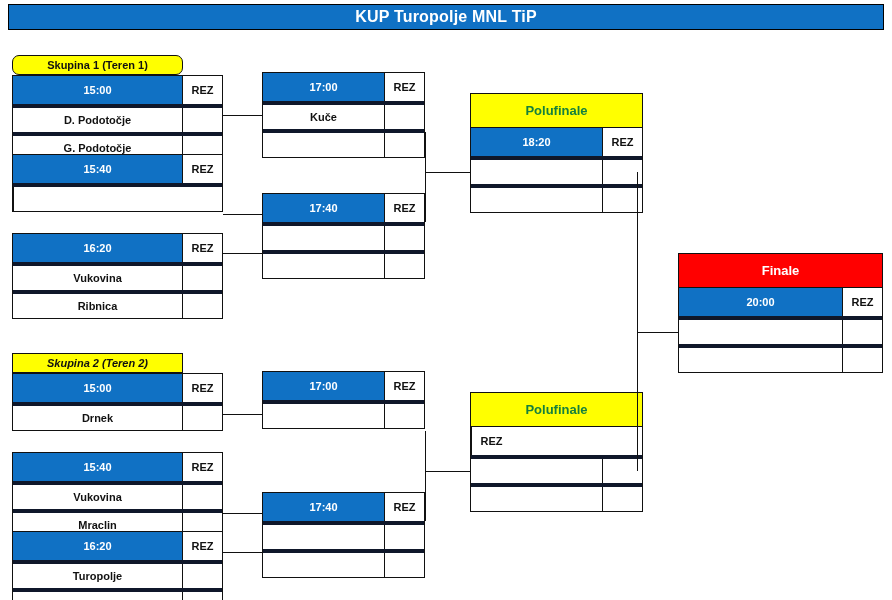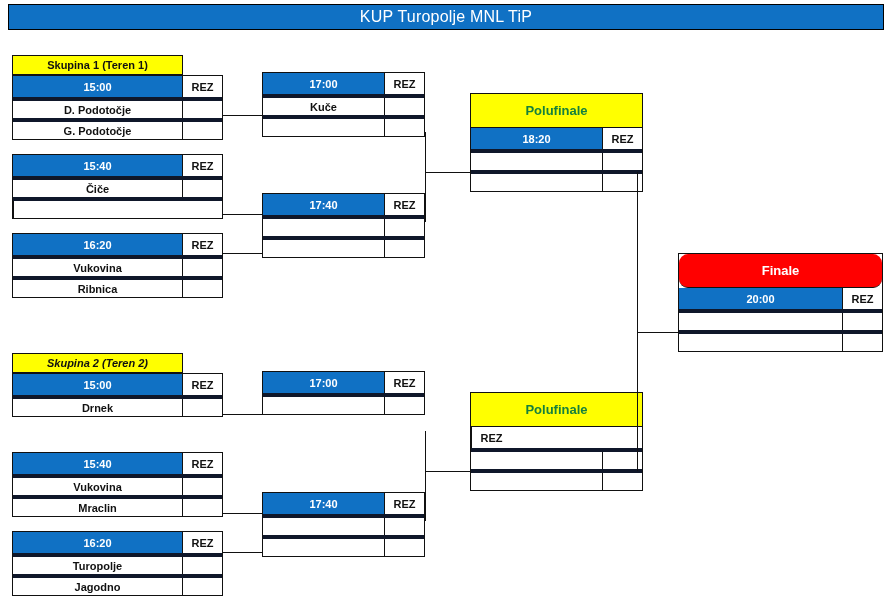--- a/index.html
+++ b/index.html
@@ -24,38 +24,38 @@
   .title-bar {
     position: absolute;
     left: 8px;
     top: 4px;
     width: 876px;
     height: 26px;
     background: #1071c4;
     border: 1px solid #000000;
     color: #ffffff;
     font-size: 16px;
-    font-weight: normal;
+    font-weight: bold;
     display: flex;
     align-items: center;
     justify-content: center;
     letter-spacing: 0.2px;
     box-sizing: border-box;
   }
 
   
   .box {
     position: absolute;
     box-sizing: border-box;
     border: 1px solid #111111;
     background: #ffffff;
   }
   .row {
     display: flex;
-    height: 21px;
+    height: 28px;
     box-sizing: border-box;
   }
   .row + .row {
     border-top: 4px solid #0f172a;
   }
   .cell-main {
     flex: 1 1 auto;
     display: flex;
     align-items: center;
     justify-content: center;
@@ -109,62 +109,58 @@
     display: flex;
     align-items: center;
     justify-content: center;
     height: 34px;
     font-weight: bold;
     font-size: 13px;
     box-sizing: border-box;
     border-bottom: 1px solid #111111;
   }
   .banner.semi { background: #ffff00; color: #15803d; }
-  .banner.final { background: #ff0000; color: #ffffff; border-radius: 9px; }
+  .banner.final { background: #ff0000; color: #ffffff; }
 
   
   .ln {
     position: absolute;
     background: #111111;
   }
   .ln.h { height: 1px; }
   .ln.v { width: 1px; }
 </style>
 </head>
 <body>
 
 <div id="bracket">
 
   <div class="title-bar">KUP Turopolje MNL TiP</div>
 
-  <div class="grouplabel" style="left:12px; top:55px; width:171px;">Skupina 1 (Teren 1)</div>
+  <div class="grouplabel" style="left:12px; top:55px; width:171px;border-radius:7px;">Skupina 1 (Teren 1)</div>
 
   <div class="box" style="left:12px; top:75px; width:211px;">
     <div class="row hdr-time">
       <div class="cell-main">15:00</div>
       <div class="cell-rez">REZ</div>
     </div>
     <div class="row team">
       <div class="cell-main">D. Podotočje</div>
       <div class="cell-rez"></div>
     </div>
     <div class="row team">
       <div class="cell-main">G. Podotočje</div>
       <div class="cell-rez"></div>
     </div>
   </div>
 
   <div class="box" style="left:12px; top:154px; width:211px;">
     <div class="row hdr-time">
       <div class="cell-main">15:40</div>
       <div class="cell-rez">REZ</div>
-    </div>
-    <div class="row team">
-      <div class="cell-main">Čiče</div>
-      <div class="cell-rez"></div>
     </div>
     <div class="row team">
       <div class="cell-rez"></div>
     </div>
   </div>
 
   <div class="box" style="left:12px; top:233px; width:211px;">
     <div class="row hdr-time">
       <div class="cell-main">16:20</div>
       <div class="cell-rez">REZ</div>

